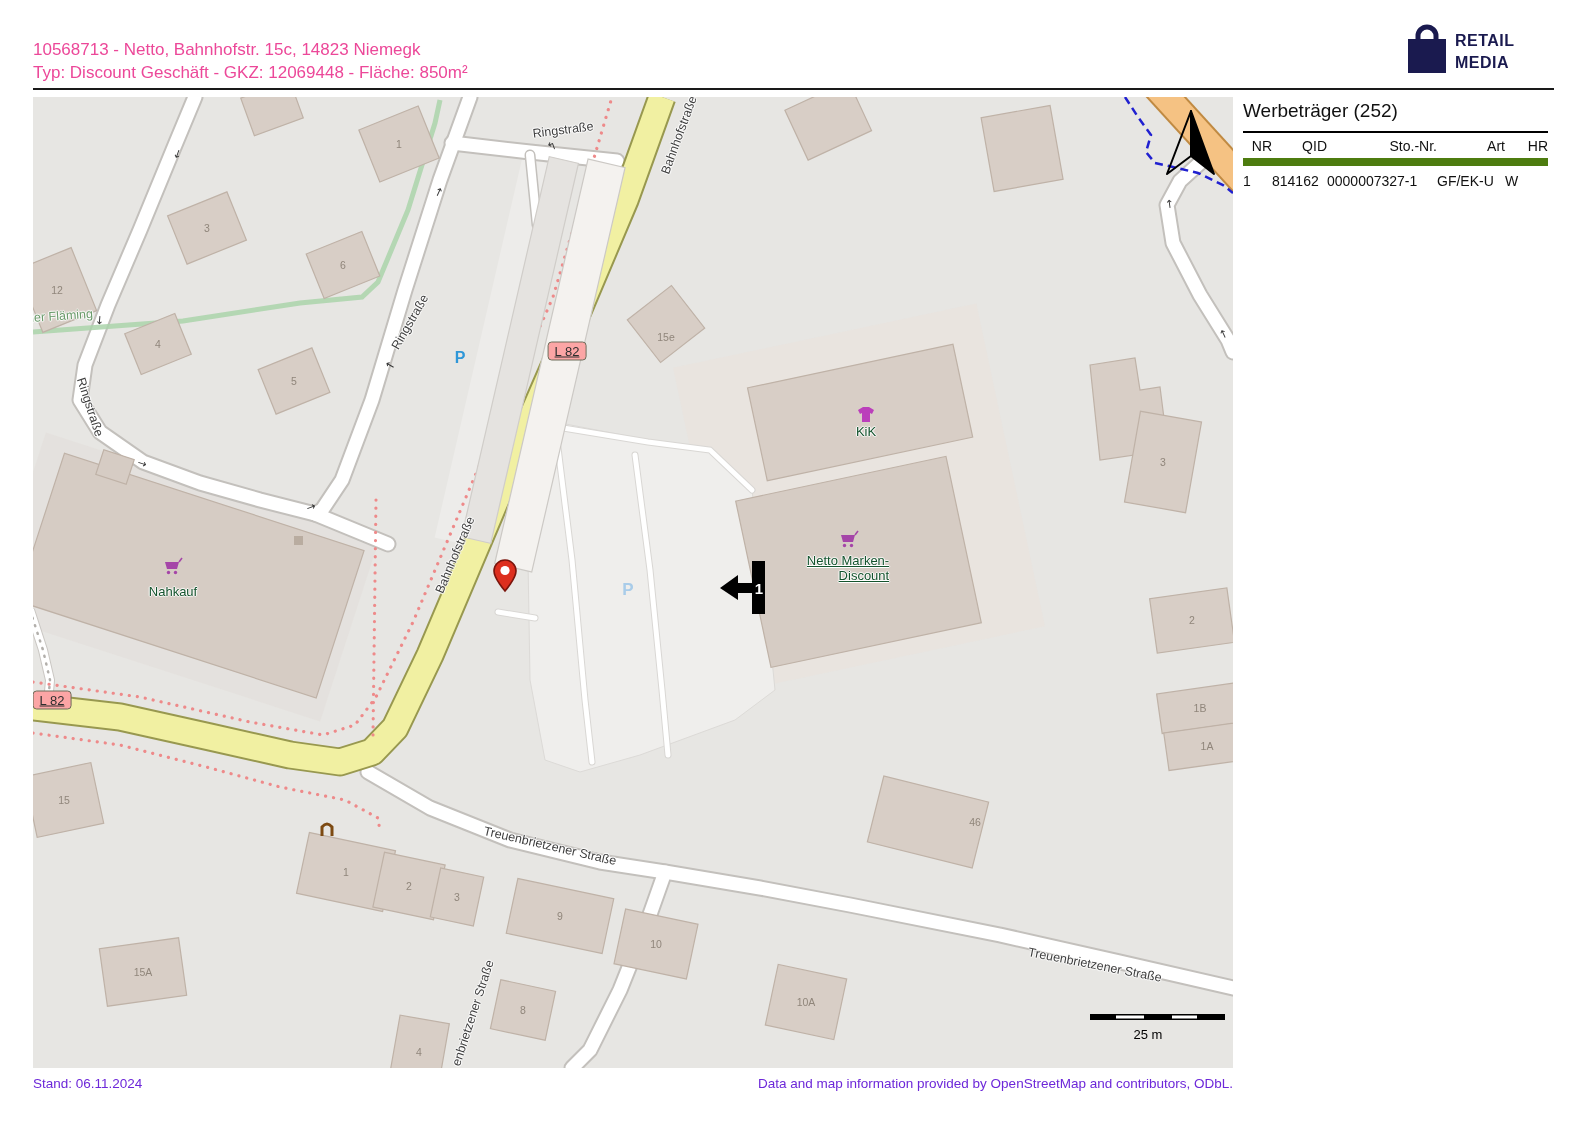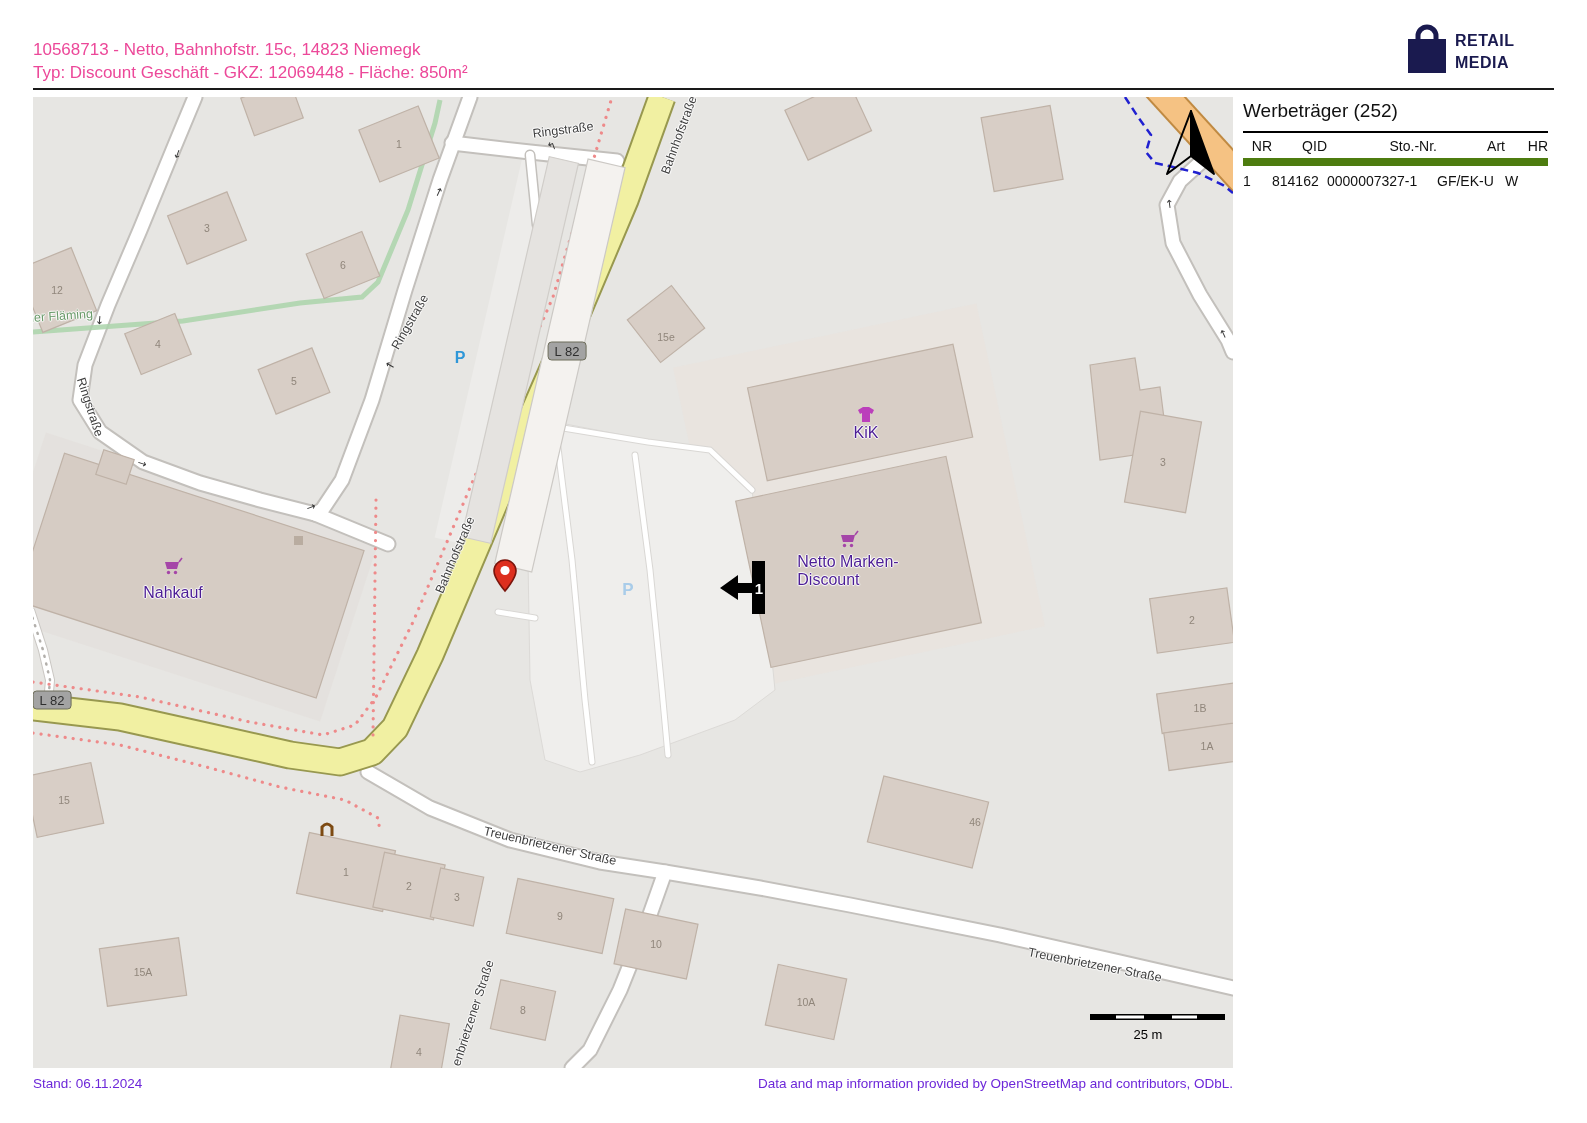--- a/index.html
+++ b/index.html
@@ -13,26 +13,26 @@
   .sb-title{font-size:19px;color:#111;}
   table.sb{border-collapse:collapse;margin-top:9px;table-layout:fixed;width:305px;font-size:14px;color:#111;}
   table.sb th{font-weight:normal;text-align:right;padding:5px 0 4px 0;
     border-top:2px solid #000;border-bottom:8px solid #4d7c0f;}
   table.sb td{text-align:left;padding:7px 0 4px 0;}
   
   .map{position:absolute;left:33px;top:97px;width:1200px;height:971px;background:#e7e6e3;overflow:hidden;}
   .slabel{position:absolute;font-size:12.5px;color:#3f3f3f;white-space:nowrap;
     text-shadow:-1px 0 1px #fff,1px 0 1px #fff,0 -1px 1px #fff,0 1px 1px #fff,0 0 2px #fff;}
   .blabel{position:absolute;transform:translate(-50%,-50%);font-size:10.5px;color:#90867b;white-space:nowrap;}
-  .shoplabel{position:absolute;font-size:16px;color:#4c1d95;white-space:nowrap;text-align:left;
+  .shoplabel{position:absolute;font-size:13px;color:#14532d;white-space:nowrap;text-align:right;
     text-shadow:-1px 0 1px #fff,1px 0 1px #fff,0 -1px 1px #fff,0 1px 1px #fff;}
   .p-strong{position:absolute;transform:translate(-50%,-50%);font-weight:bold;font-size:16px;color:#2f97d8;}
   .p-light{position:absolute;transform:translate(-50%,-50%);font-weight:bold;font-size:17px;color:#a9cce9;}
-  .ref-badge{position:absolute;transform:translate(-50%,-50%);background:#a3a3a3;border:1.5px solid #6d6d5a;
-    border-radius:4px;font-size:13px;color:#2e2e2e;padding:1px 6px;white-space:nowrap;}
+  .ref-badge{position:absolute;transform:translate(-50%,-50%);background:#fca5a5;border:1.5px solid #6d6d5a;
+    border-radius:4px;font-size:13px;color:#2e2e2e;padding:1px 6px;white-space:nowrap;text-decoration:underline;}
   .arrow{position:absolute;font-size:11px;color:#333;transform-origin:center;
     font-family:"DejaVu Sans",sans-serif;}
   .scale-label{position:absolute;transform:translate(-50%,0);font-size:13px;color:#000;}
   .wt-num{position:absolute;transform:translate(-50%,-50%);color:#fff;font-weight:bold;font-size:15px;}
   .trail{color:#6a9a6a;}
   .footer-text{font-size:13.5px;color:#6d28d9;white-space:nowrap;}
 </style>
 </head>
 <body>
 
@@ -233,21 +233,21 @@
   <div class="slabel" style="left:57px;top:310px;transform:translate(-50%,-50%) rotate(72deg);">Ringstraße</div>
   <div class="slabel" style="left:422px;top:458px;transform:translate(-50%,-50%) rotate(-67deg);">Bahnhofstraße</div>
   <div class="slabel" style="left:517px;top:749px;transform:translate(-50%,-50%) rotate(13deg);">Treuenbrietzener Straße</div>
   <div class="slabel" style="left:1062px;top:868px;transform:translate(-50%,-50%) rotate(11deg);">Treuenbrietzener Straße</div>
   <div class="slabel" style="left:440px;top:916px;transform:translate(-50%,-50%) rotate(-72deg);">enbrietzener Straße</div>
   <div class="slabel trail" style="left:-6px;top:212px;transform:rotate(-4deg);">her Fläming</div>
 
   
   <div class="shoplabel" style="left:140px;top:487px;transform:translateX(-50%);">Nahkauf</div>
   <div class="shoplabel" style="left:833px;top:327px;transform:translateX(-50%);">KiK</div>
-  <div class="shoplabel" style="left:815px;top:456px;transform:translateX(-50%);">
+  <div class="shoplabel" style="left:815px;top:456px;transform:translateX(-50%);text-decoration:underline;">
     <div>Netto Marken-</div>
     <div>Discount</div>
   </div>
 
   
   <div class="ref-badge" style="left:534px;top:254px;">L 82</div>
   <div class="ref-badge" style="left:19px;top:603px;">L 82</div>
 
   
   <div class="p-strong" style="left:427px;top:261px;">P</div>

